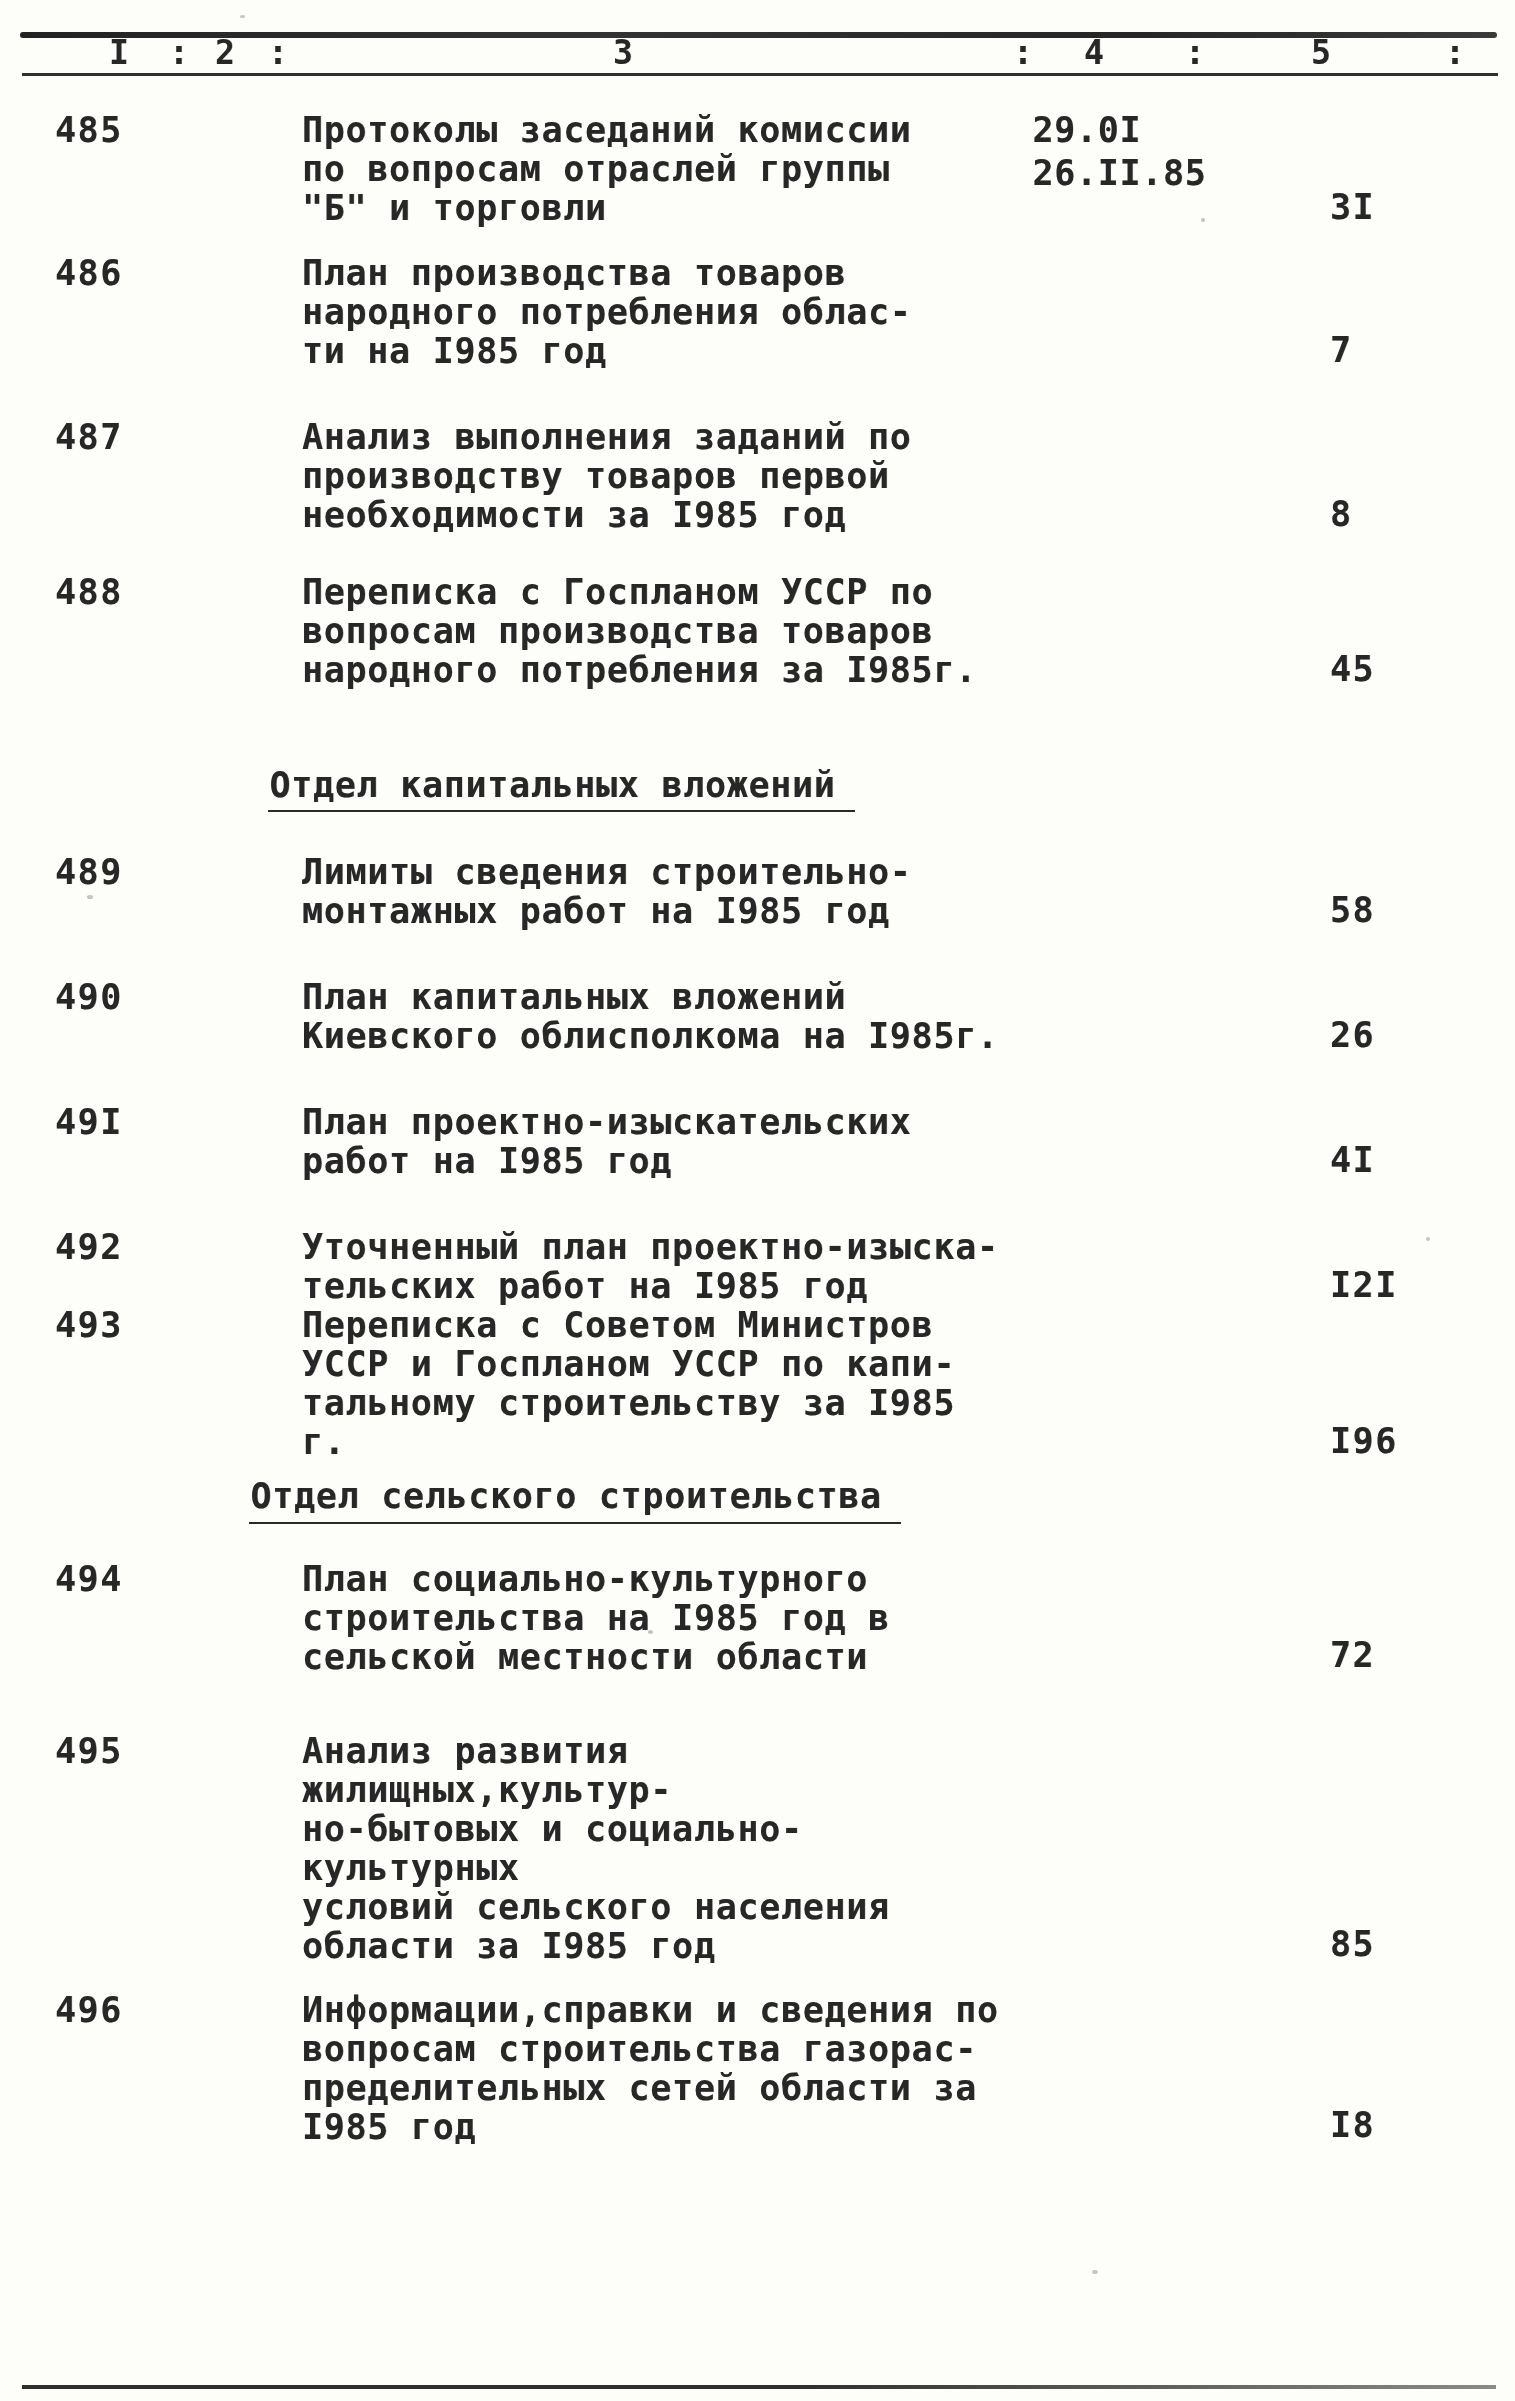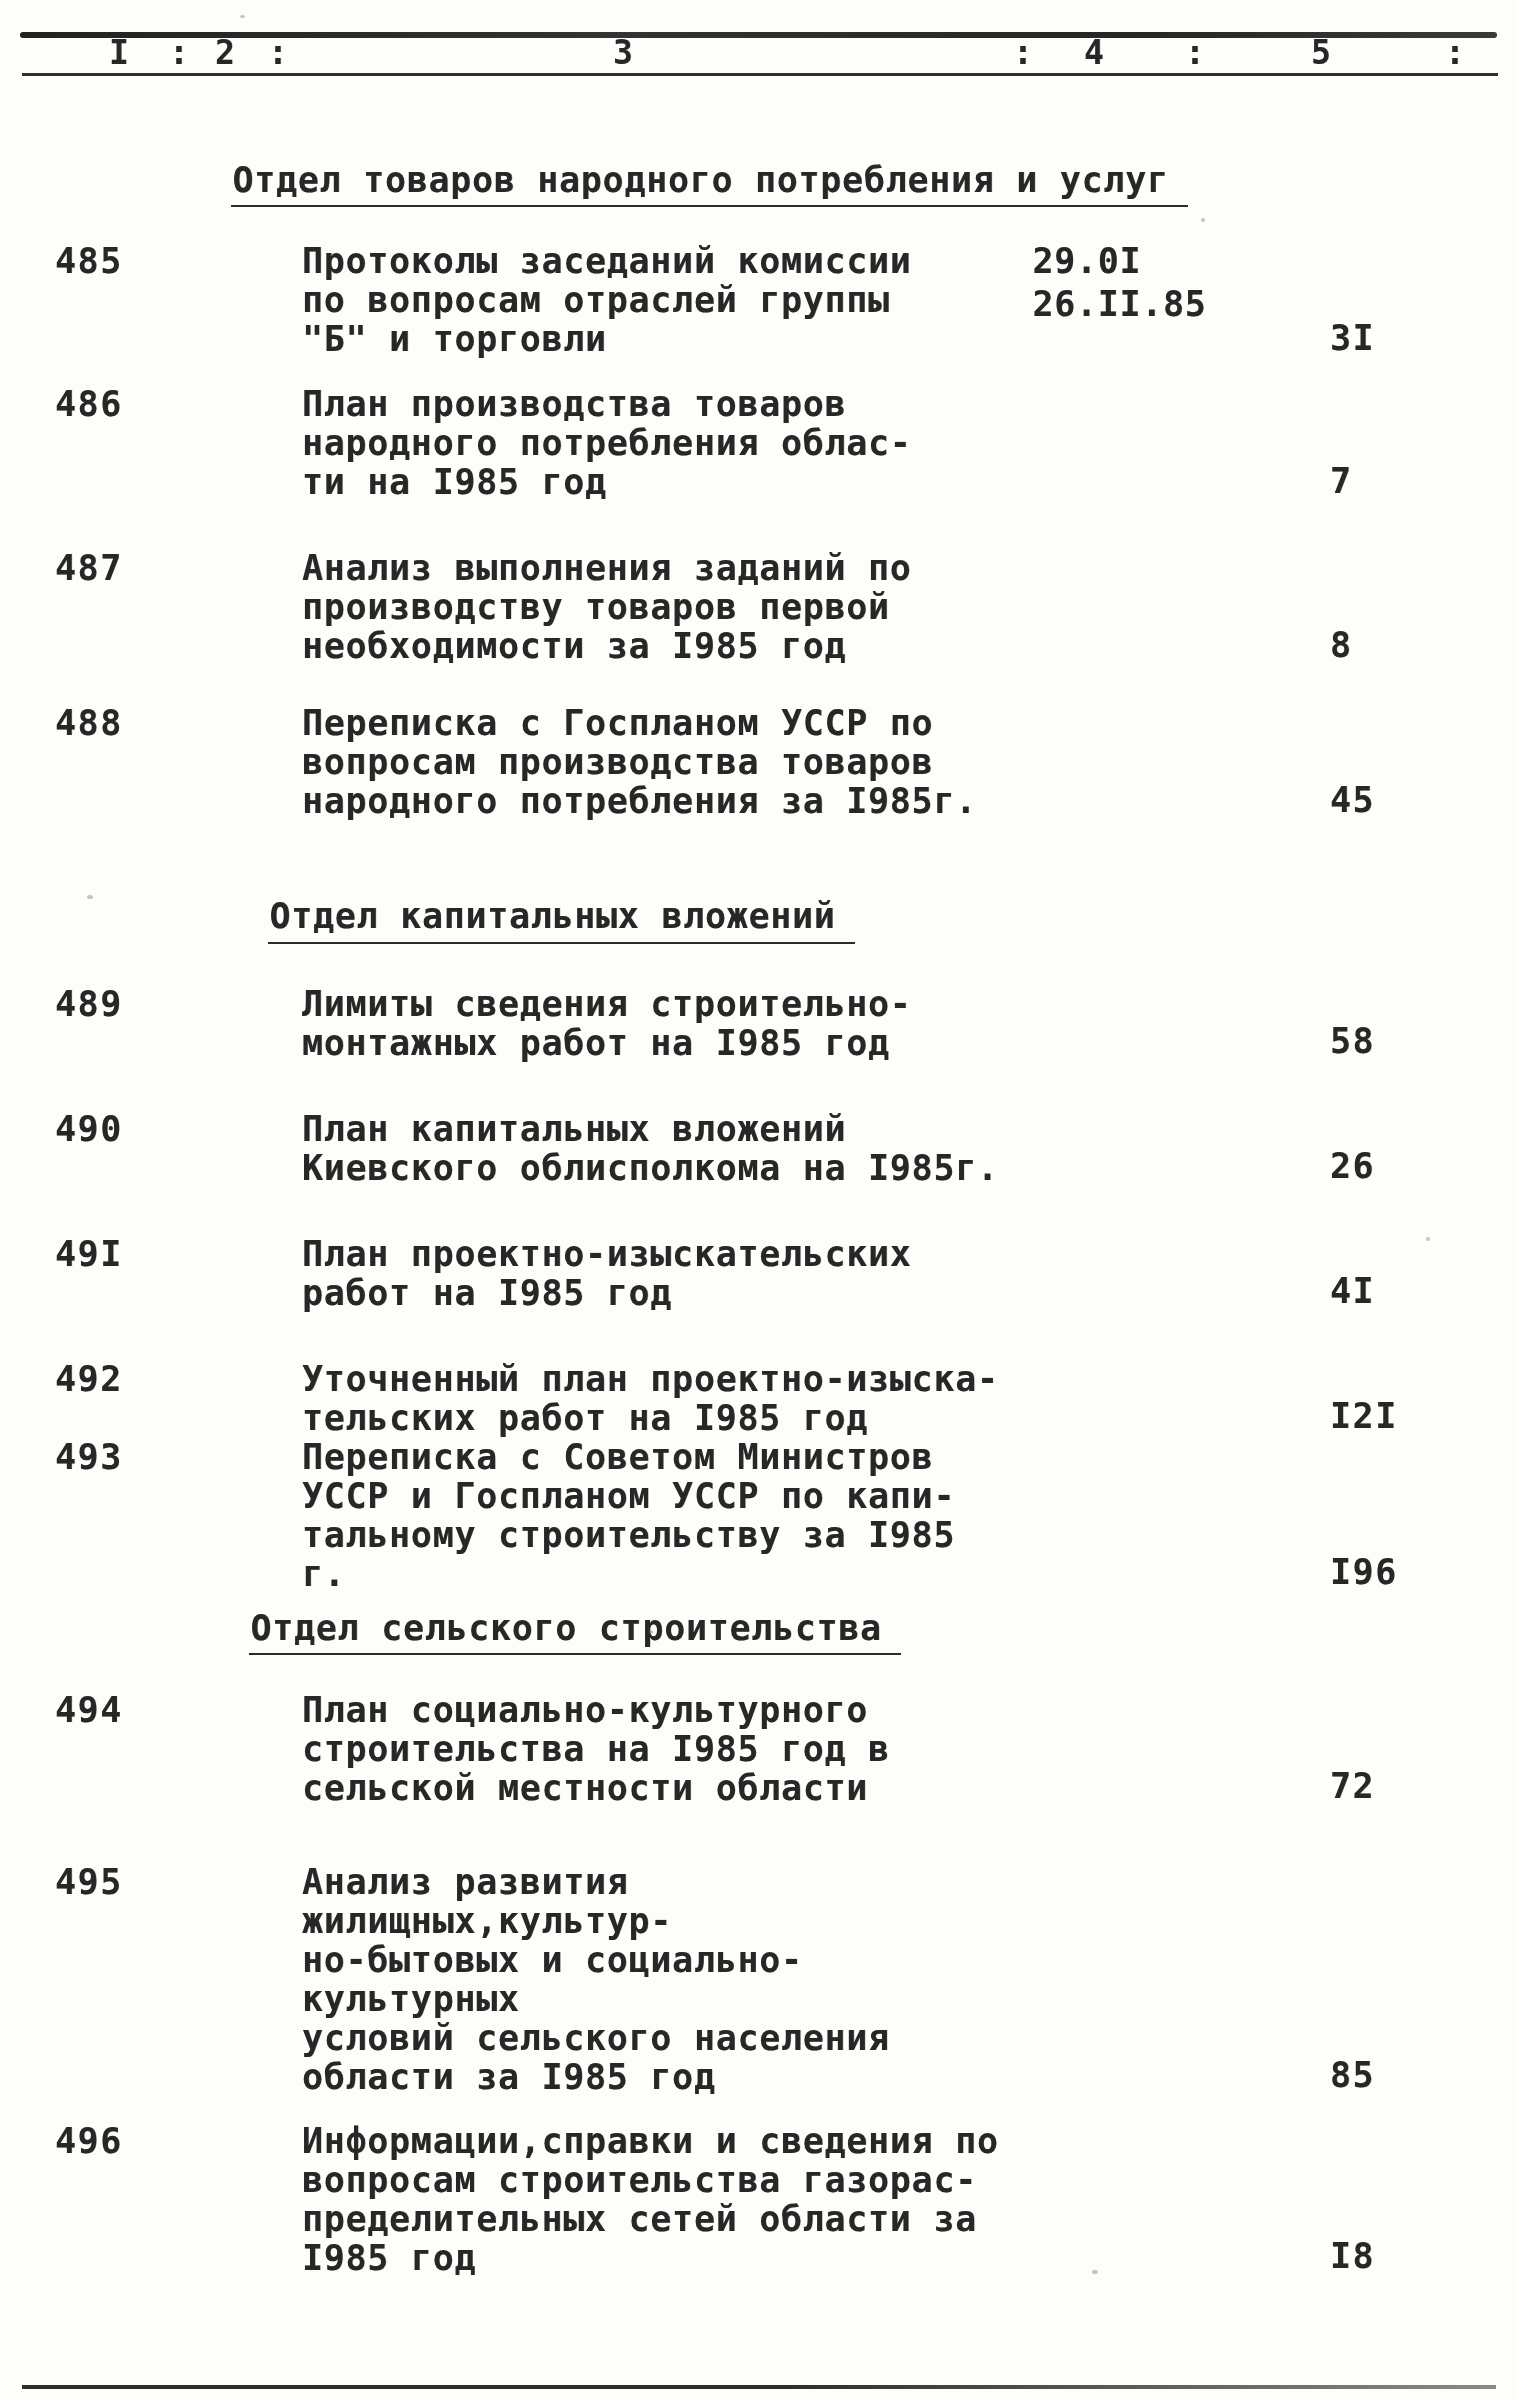--- a/index.html
+++ b/index.html
@@ -64,23 +64,20 @@
   <span class="hcell" style="left:268px">:</span>
   <span class="hcell" style="left:613px">3</span>
   <span class="hcell" style="left:1013px">:</span>
   <span class="hcell" style="left:1084px">4</span>
   <span class="hcell" style="left:1185px">:</span>
   <span class="hcell" style="left:1311px">5</span>
   <span class="hcell" style="left:1445px">:</span>
 
   <div class="content">
 
-    <div class="section-title-row" style="margin:86px 0 0 231px">
-      <span class="section-title">Отдел товаров народного потребления и услуг</span>
-    </div>
 
     <div class="row" style="margin-top:35px">
       <div class="col-num">485</div>
       <div class="col-desc">Протоколы заседаний комиссии
 по вопросам отраслей группы
 "Б" и торговли</div>
       <div class="col-date">29.0I
 26.II.85</div>
       <div class="col-pages">3I</div>
     </div>

